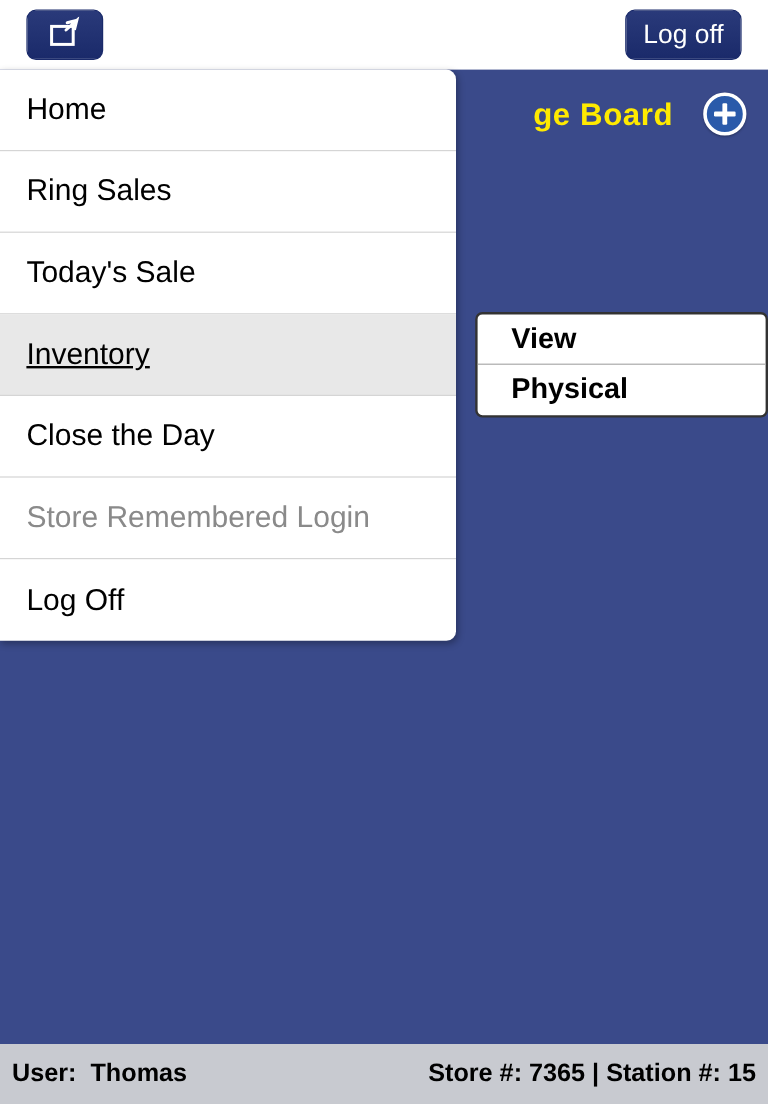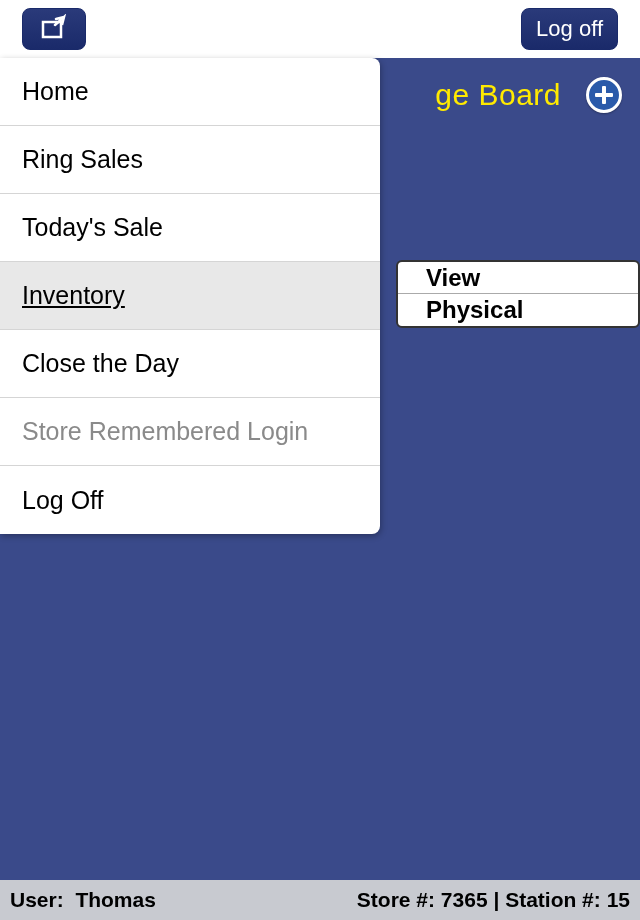--- a/index.html
+++ b/index.html
@@ -57,22 +57,22 @@
     .title-row {
       height: 74px;
       display: flex;
       align-items: center;
       justify-content: flex-end;
       padding-right: 18px;
       gap: 25px;
     }
     .page-title {
       color: #ffea00;
-      font-size: 30px;
-      font-weight: 400;
+      font-size: 26px;
+      font-weight: 700;
       letter-spacing: 0.5px;
     }
     .add-button {
       width: 36px;
       height: 36px;
       border-radius: 50%;
       background: #2a5aaa;
       border: 3px solid #ffffff;
       display: flex;
       align-items: center;
@@ -132,39 +132,39 @@
       top: 260px;
       left: 396px;
       width: 244px;
       background: #ffffff;
       border-radius: 6px;
       border: 2px solid #333333;
       z-index: 11;
       overflow: hidden;
     }
     .submenu-item {
-      height: 32px;
+      height: 42px;
       display: flex;
       align-items: center;
       padding-left: 28px;
       font-size: 24px;
       font-weight: 600;
       color: #000000;
       border-bottom: 1px solid #aaaaaa;
       cursor: pointer;
     }
     .submenu-item:last-child {
       border-bottom: none;
     }
     .status-bar {
       position: absolute;
       bottom: 0;
       left: 0;
       width: 100%;
-      height: 40px;
+      height: 50px;
       background: #c8cad0;
       display: flex;
       align-items: center;
       justify-content: space-between;
       padding: 0 10px;
       font-size: 21px;
       font-weight: 600;
       color: #000000;
     }
   </style>

